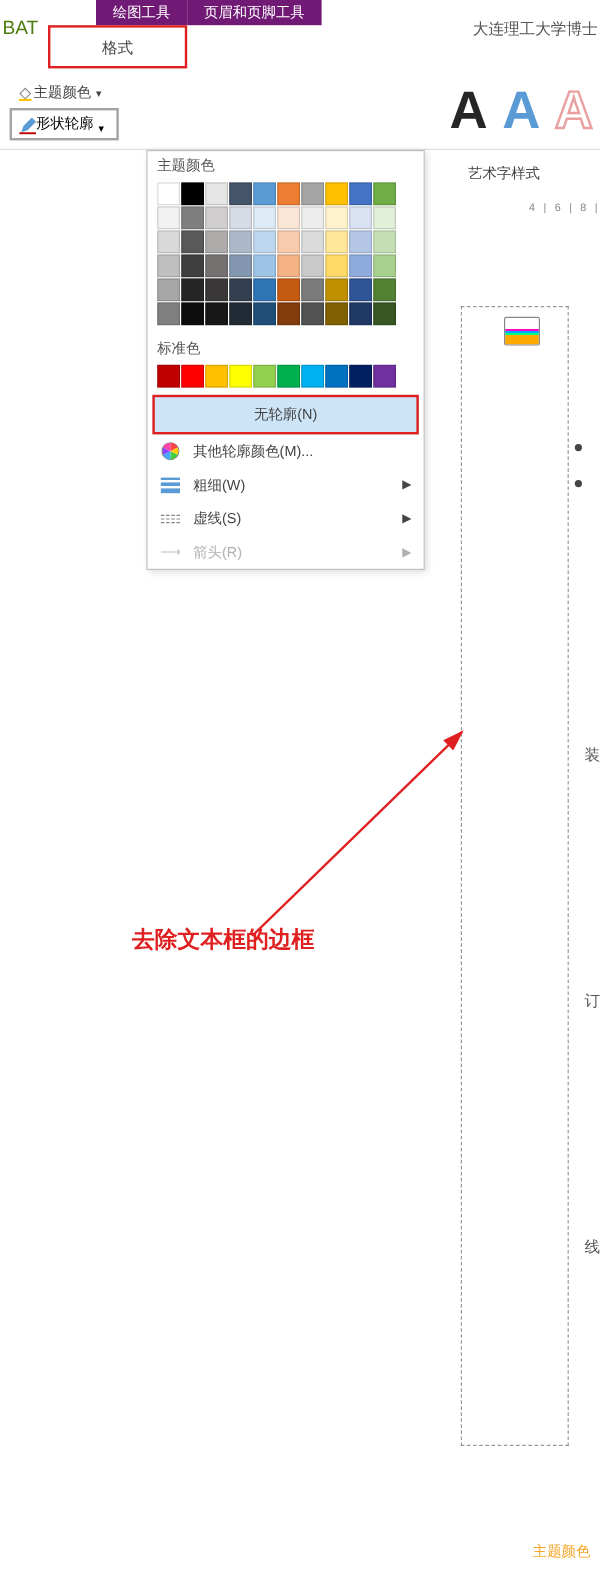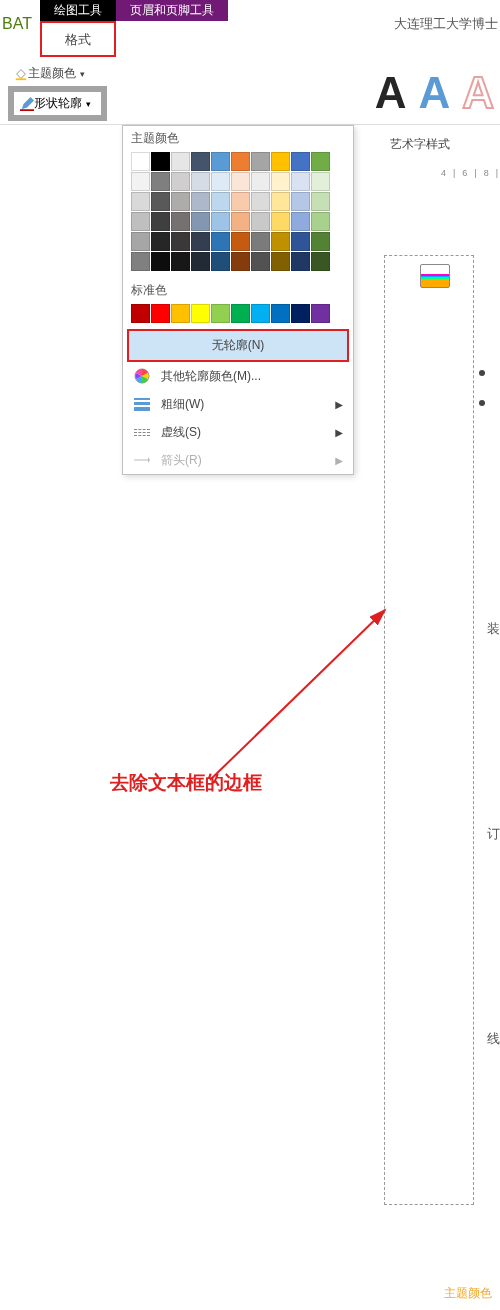--- a/index.html
+++ b/index.html
@@ -2,34 +2,34 @@
 <html><head>
   <meta charset="utf-8">
   <style>
     * { margin: 0; padding: 0; box-sizing: border-box; font-family: "Microsoft YaHei", sans-serif; }
     body { width: 500px; height: 1310px; background: #fff; position: relative; overflow: hidden; }
     
     .tab-row { display: flex; align-items: flex-start; height: 60px; padding-left: 0; position: relative; }
     .tab-bat { padding: 15px 8px 0 2px; font-size: 16px; color: #4d7c0f; }
     .tab-group { text-align: center; padding-top: 0; }
     .tab-header { font-size: 12px; padding: 2px 14px; color: #fff; }
-    .drawing-tools { background: #000000; }
+    .drawing-tools { background: #701a75; margin-left: 40px; }
     .header-footer-tools { background: #701a75; }
     .tab-label { font-size: 13px; color: #444; padding: 8px 14px 6px; }
     .tab-format { border: 2px solid #e02020; background: #fff; }
     .doc-title { position: absolute; right: 0; top: 15px; font-size: 13px; color: #555; padding-right: 2px; }
     
     .toolbar-row { display: flex; align-items: center; height: 65px; background: #fff; border-bottom: 1px solid #ddd; position: relative; }
     .shape-tiles { display: flex; gap: 6px; padding: 0 8px; }
     .shape-tile { width: 50px; height: 46px; border: 1px solid #d0d0d0; border-radius: 4px; display: flex; align-items: center; justify-content: center; font-size: 13px; background: #fff; }
     .shape-tile.orange { border-color: #ed7d31; color: #c55a11; }
     
     .fill-outline-col { margin-left: 8px; }
     .fill-btn { display: flex; align-items: center; font-size: 12px; padding: 2px 6px; color: #444; }
-    .outline-btn { display: flex; align-items: center; font-size: 12px; padding: 3px 10px 3px 6px; border: 6px solid #a3a3a3; background: #fff; margin-top: 2px; }
+    .outline-btn { display: flex; align-items: flex-end; font-size: 12px; padding: 3px 10px 3px 6px; border: 2px solid #a3a3a3; background: #fff; margin-top: 2px; }
     .dropdown-caret { margin-left: 4px; font-size: 9px; }
     
     .wordart-section { position: absolute; right: 0; top: 0; display: flex; align-items: center; height: 65px; }
     .wordart-a { font-size: 44px; font-weight: bold; margin: 0 6px; }
     .wa1 { color: #262626; }
     .wa2 { color: #5b9bd5; }
     .wa3 { color: #fff; -webkit-text-stroke: 2px #e8a0a0; }
     
     .wordart-label { position: absolute; right: 50px; top: 136px; font-size: 12px; color: #444; }
     .ruler { position: absolute; right: 0; top: 168px; display: flex; font-size: 9px; color: #888; gap: 3px; }

